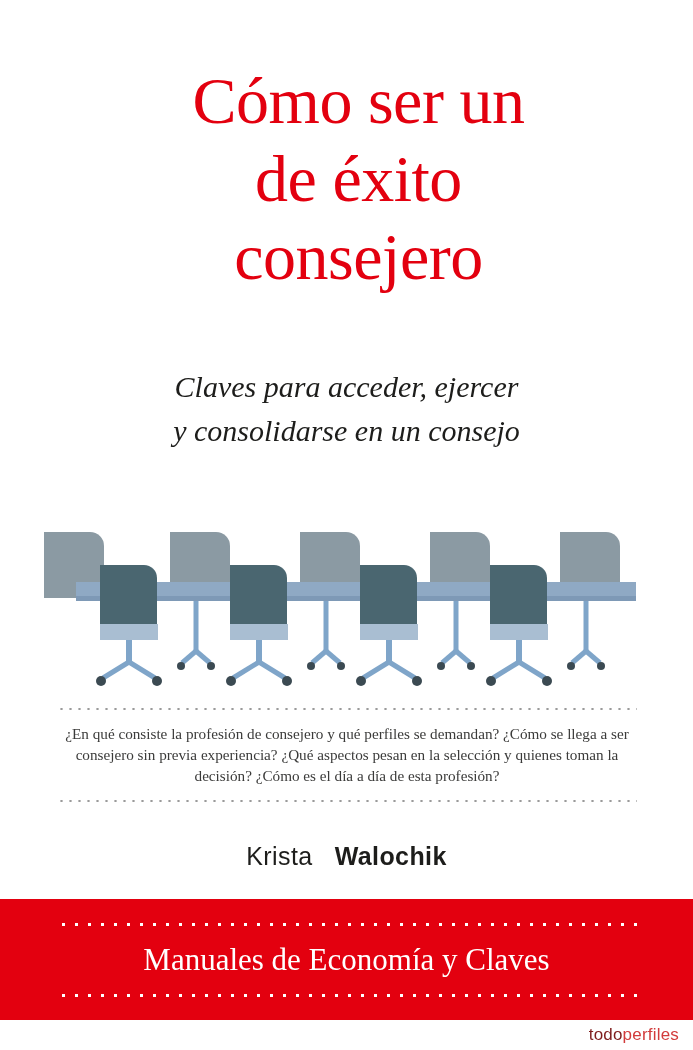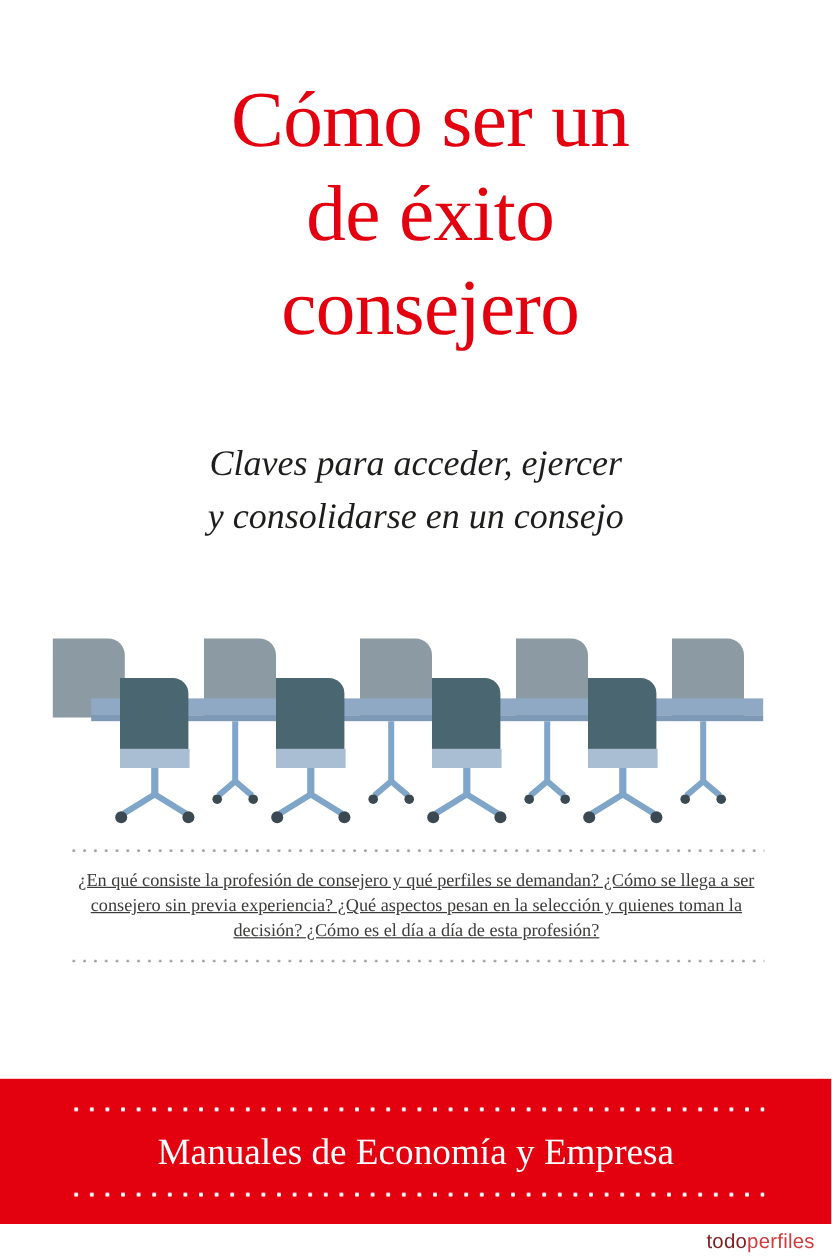--- a/index.html
+++ b/index.html
@@ -74,21 +74,20 @@
     background-repeat: repeat-x;
     background-position: 0 1px;
   }
   .blurb {
     text-align: center;
     color: #3b3b3a;
     font-family: "Liberation Serif", serif;
     font-size: 15.2px;
     line-height: 21px;
     padding: 13px 8px 12px 8px;
-    text-decoration: underline;
   }
   
   .author {
     position: absolute;
     top: 842px;
     left: 0;
     width: 693px;
     text-align: center;
     font-family: "Liberation Sans", sans-serif;
     font-size: 25px;
@@ -239,24 +238,29 @@
       </g>
     </svg>
   </div>
 
   <div class="blurb-wrap">
     <div class="dotted"></div>
     <div class="blurb">¿En qué consiste la profesión de consejero y qué perfiles se demandan? ¿Cómo se llega a ser consejero sin previa experiencia? ¿Qué aspectos pesan en la selección y quienes toman la decisión? ¿Cómo es el día a día de esta profesión?</div>
     <div class="dotted"></div>
   </div>
 
+  <div class="author">
+    <span class="first">Krista</span>
+    <span>&nbsp;</span>
+    <span class="last">Walochik</span>
+  </div>
 
   <div class="band">
     <div class="band-dots top"></div>
-    <div class="series">Manuales de Economía y Empresa</div>
+    <div class="series">Manuales de Economía y Claves</div>
     <div class="band-dots bottom"></div>
   </div>
 
   <div class="watermark">
     <span class="dark">todo</span><span>perfiles</span>
   </div>
 
 </div>
 
 </body></html>

